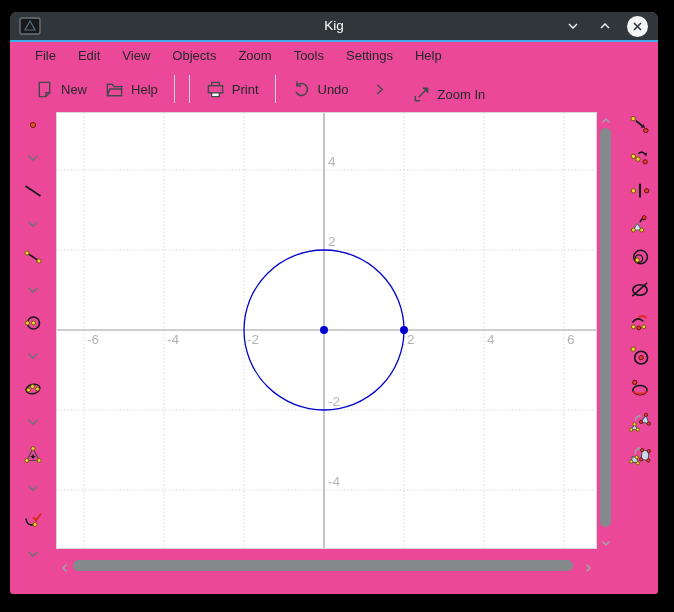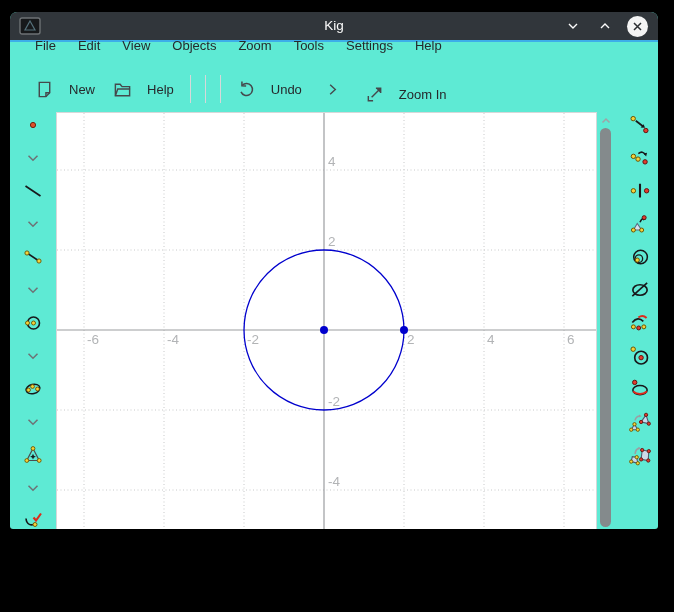--- a/index.html
+++ b/index.html
@@ -2,49 +2,49 @@
 <html><head>
 <meta charset="utf-8">
 <style>
   html,body{margin:0;padding:0;}
   body{
     width:674px;height:612px;background:#000;position:relative;overflow:hidden;
     font-family:"Liberation Sans","DejaVu Sans",sans-serif;
     -webkit-font-smoothing:antialiased;
   }
   .window{
-    position:absolute;left:10px;top:12px;width:648px;height:517px;
-    background:#5eead4;border-radius:7px 7px 3px 3px;overflow:hidden;
+    position:absolute;left:10px;top:12px;width:648px;height:582px;
+    background:#ec4899;border-radius:7px 7px 3px 3px;overflow:hidden;
   }
   
   .titlebar{
     position:absolute;left:0;top:0;right:0;height:28px;
     background:#31363b;border-bottom:2px solid #3daee9;
     display:flex;align-items:center;
   }
   .app-icon{position:absolute;left:9px;top:5px;width:22px;height:18px;}
   .title-text{
     position:absolute;left:0;right:0;text-align:center;
     color:#fcfcfc;font-size:13.5px;line-height:28px;
   }
   .win-controls{position:absolute;right:10px;top:0;height:28px;display:flex;align-items:center;gap:12px;}
   .win-btn{width:20px;height:20px;display:flex;align-items:center;justify-content:center;}
   .close-btn{width:21px;height:21px;border-radius:50%;background:#f4f4f4;display:flex;align-items:center;justify-content:center;}
   
   .menubar{
-    position:absolute;left:0;top:20px;right:0;height:26px;
+    position:absolute;left:0;top:30px;right:0;height:26px;
     display:flex;align-items:center;padding-left:14px;
   }
   .menu-item{padding:0 11px;font-size:13px;color:#26292c;}
   
   .toolbar{
     position:absolute;left:0;top:56px;right:0;height:42px;
     display:flex;align-items:center;padding-left:16px;
   }
-  .tbtn{display:flex;align-items:center;gap:15px;padding:6px 9px;font-size:13px;color:#26292c;white-space:nowrap;}
+  .tbtn{display:flex;align-items:center;gap:7px;padding:6px 9px;font-size:13px;color:#26292c;white-space:nowrap;}
   .tbtn svg{display:block;}
   .tsep{width:1px;height:28px;background:#d6d8d9;margin:0 7px;}
   .tchev{padding:6px 6px;display:flex;align-items:center;}
   
   .canvas-wrap{
     position:absolute;left:46px;top:100px;width:539px;height:435px;
     background:#ffffff;border:1px solid #d6d8d9;box-sizing:content-box;
   }
   .canvas-wrap svg{display:block;}
   
@@ -110,20 +110,28 @@
     </span>
     <span class="tbtn">
       <svg width="19" height="19" viewBox="0 0 20 20">
         <path d="M2.5 16.5 v-12 h5 l2 2.5 h8 v9.5 z" fill="none" stroke="#45494c" stroke-width="1.5"></path>
         <path d="M2.5 16.5 l2.5 -7 h13" fill="none" stroke="#45494c" stroke-width="1.5"></path>
       </svg>
       <span>Help</span>
     </span>
     <span class="tsep"></span>
     <span class="tsep"></span>
+    <span class="tbtn">
+      <svg width="19" height="19" viewBox="0 0 20 20">
+        <path d="M6 6 V2.5 h8 V6" fill="none" stroke="#45494c" stroke-width="1.5"></path>
+        <rect x="2.5" y="6" width="15" height="7.5" fill="none" stroke="#45494c" stroke-width="1.5"></rect>
+        <path d="M6 13.5 h8 v4 h-8 z" fill="#ffffff" stroke="#45494c" stroke-width="1.4"></path>
+      </svg>
+      <span>Print</span>
+    </span>
     <span class="tsep"></span>
     <span class="tbtn">
       <svg width="19" height="19" viewBox="0 0 20 20">
         <path d="M5.5 5.5 A6.3 6.3 0 1 1 4.2 12.5" fill="none" stroke="#45494c" stroke-width="1.6"></path>
         <polyline points="5.2,1.6 5.2,6.1 9.6,6.4" fill="none" stroke="#45494c" stroke-width="1.6"></polyline>
       </svg>
       <span>Undo</span>
     </span>
     <span class="tchev" style="margin-left:8px;">
       <svg width="15" height="15" viewBox="0 0 16 16">

